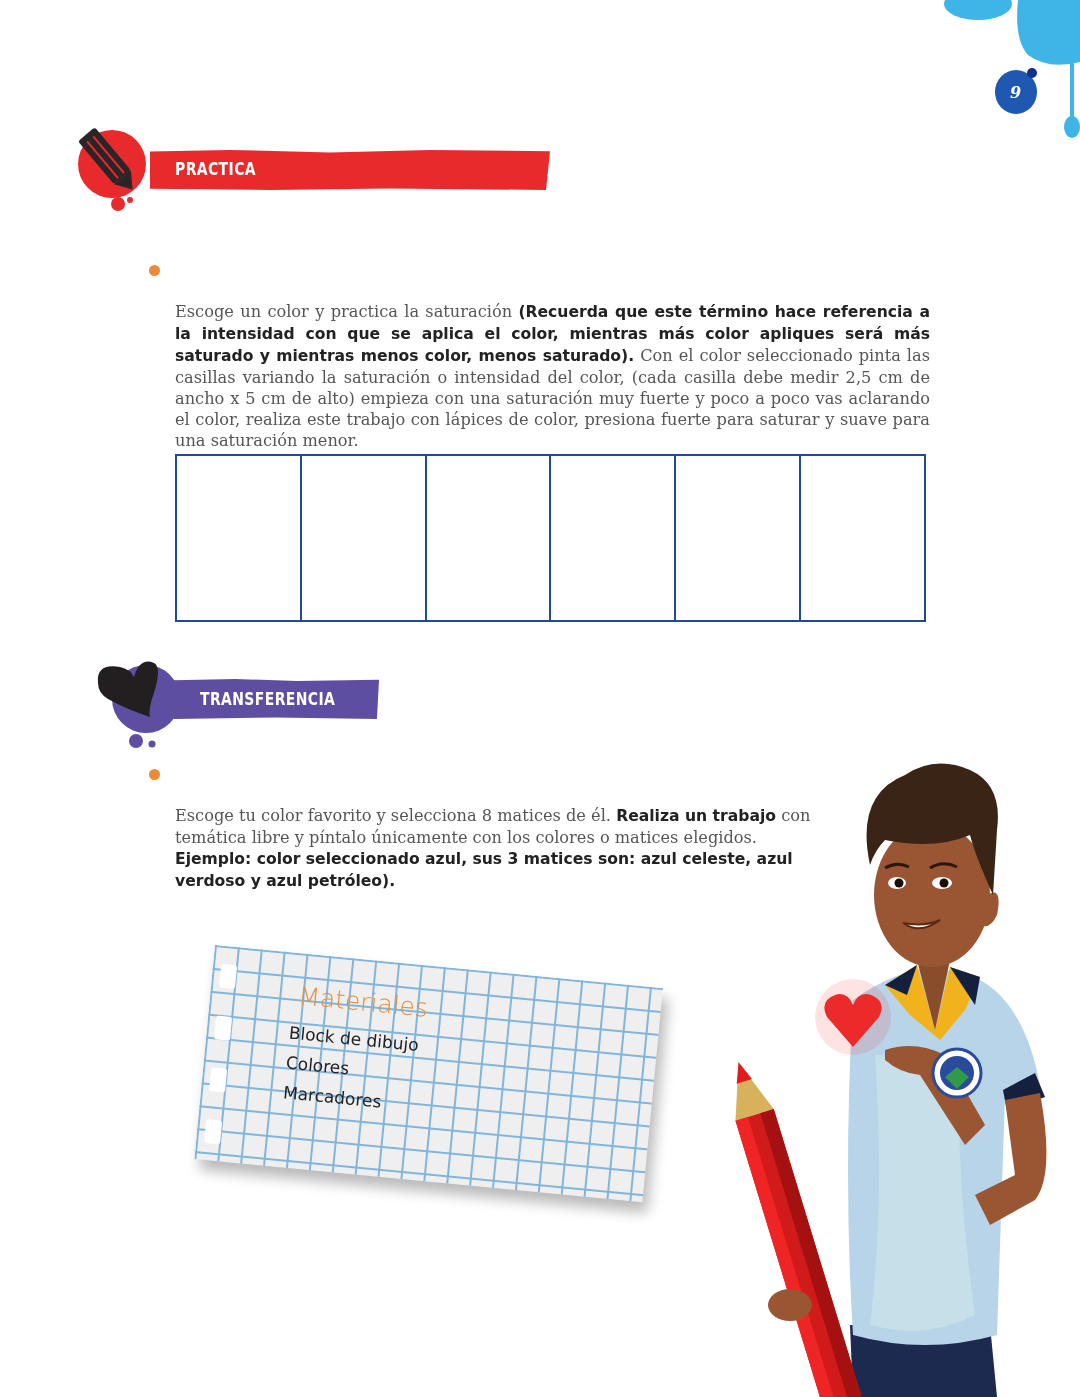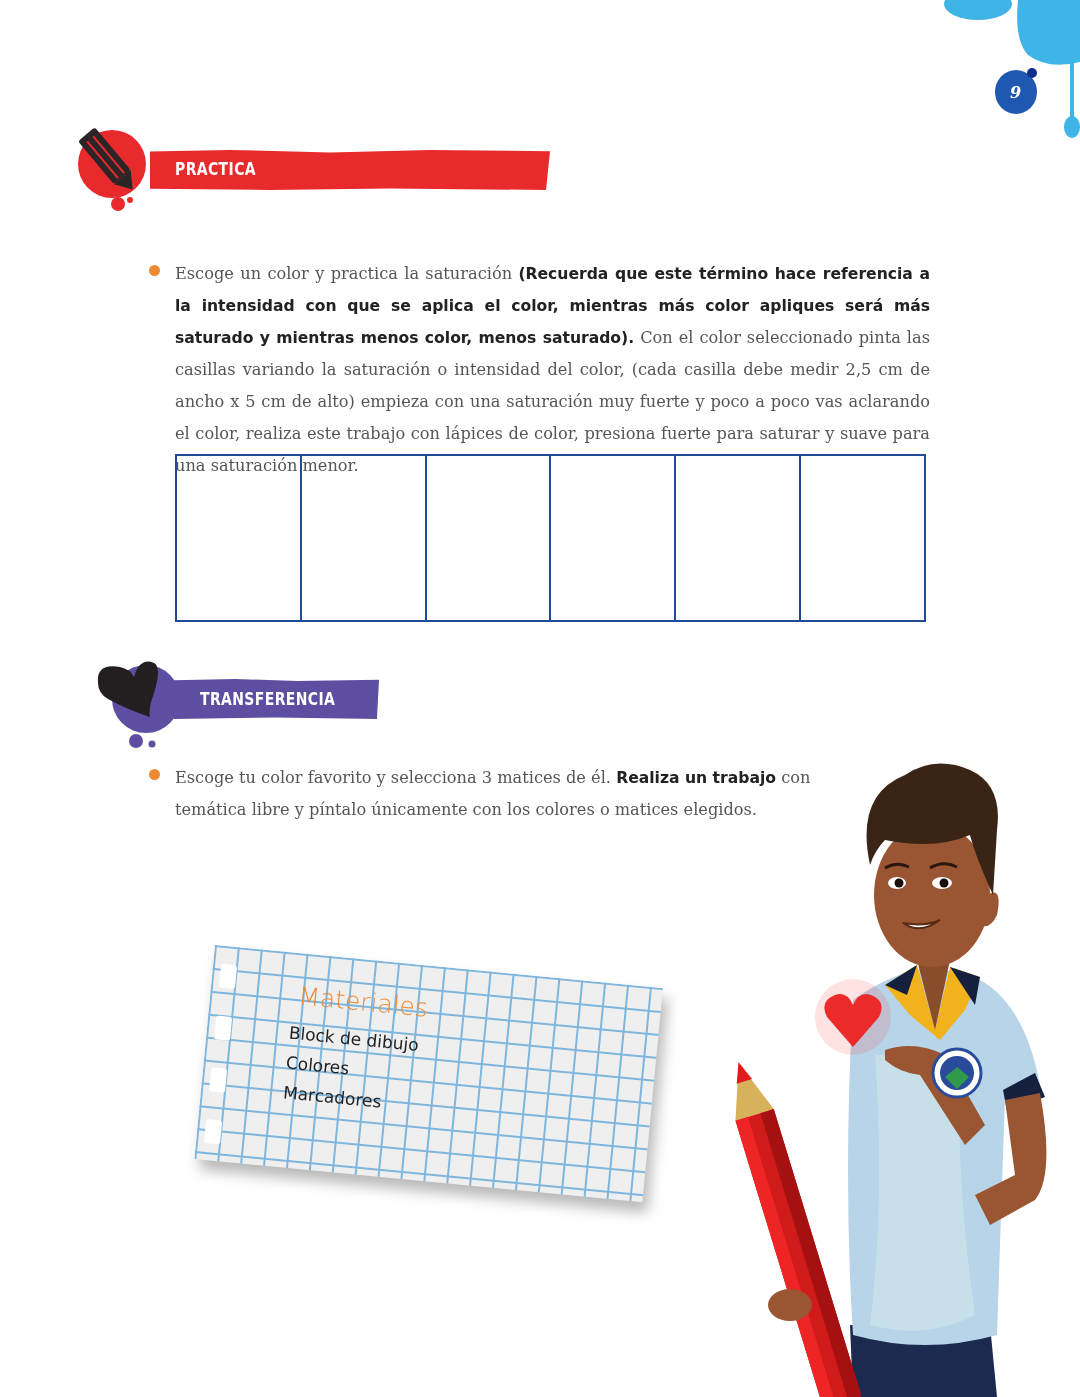--- a/index.html
+++ b/index.html
@@ -25,21 +25,21 @@
 
   .transf-header { left: 90px; top: 653px; width: 300px; height: 100px; }
   .transf-bar {
     position: absolute; left: 84px; top: 26px; width: 205px; height: 40px;
     background: #5d4ea2;
     clip-path: polygon(0 3%, 30% 0, 60% 5%, 100% 2%, 99% 100%, 50% 96%, 0 100%);
   }
   .transf-title { left: 110px; top: 36px; }
 
   
-  .bullet-block { position: absolute; font-family: "DejaVu Serif", serif; font-size: 16.2px; line-height: 32px; color: #555; }
+  .bullet-block { position: absolute; font-family: "DejaVu Serif", serif; font-size: 16.2px; line-height: 21px; color: #555; margin-top: 43px; }
   .bullet-block b { color: #222; font-family: "DejaVu Sans", sans-serif; font-weight: bold; font-size: 15.6px; }
   .bullet-dot { position: absolute; width: 11px; height: 11px; border-radius: 50%; background: #ef8a34; }
   .practica-text { left: 175px; top: 258px; width: 755px; text-align: justify; }
   .practica-dot { left: 149px; top: 265px; }
   .transf-text { left: 175px; top: 762px; width: 640px; }
   .transf-dot { left: 149px; top: 769px; }
 
   
   .boxes { position: absolute; left: 175px; top: 454px; width: 751px; height: 168px; display: flex; border: 2px solid #1f4a96; }
   .box { flex: 1; border-right: 2.5px solid #1f4a96; }
@@ -115,21 +115,21 @@
     <circle cx="46" cy="88" r="7" fill="#5d4ea2"></circle>
     <circle cx="62" cy="91" r="3.5" fill="#5d4ea2"></circle>
     <path d="M8 30 Q6 10 30 14 Q40 16 44 24 Q50 4 64 10 Q72 14 64 40 Q58 56 60 64 Q36 56 18 46 Q8 40 8 30 Z" fill="#231f20"></path>
   </svg>
   <div class="transf-bar"></div>
   <span class="transf-title">TRANSFERENCIA</span>
 </div>
 
 <span class="bullet-dot transf-dot"></span>
 <p class="bullet-block transf-text">
-  <span>Escoge tu color favorito y selecciona 3 matices de él. </span><b>Realiza un trabajo</b><span> con temática libre y píntalo únicamente con los colores o matices elegidos. </span><br>
+  <span>Escoge tu color favorito y selecciona 8 matices de él. </span><b>Realiza un trabajo</b><span> con temática libre y píntalo únicamente con los colores o matices elegidos. </span><br><b>Ejemplo: color seleccionado azul, sus 3 matices son: azul celeste, azul verdoso y azul petróleo).</b>
 </p>
 
 <div class="note-wrap">
   <div class="note"></div>
   <div class="note-holes">
     <div class="note-hole" style="top:18px"></div>
     <div class="note-hole" style="top:70px"></div>
     <div class="note-hole" style="top:122px"></div>
     <div class="note-hole" style="top:174px"></div>
   </div>

